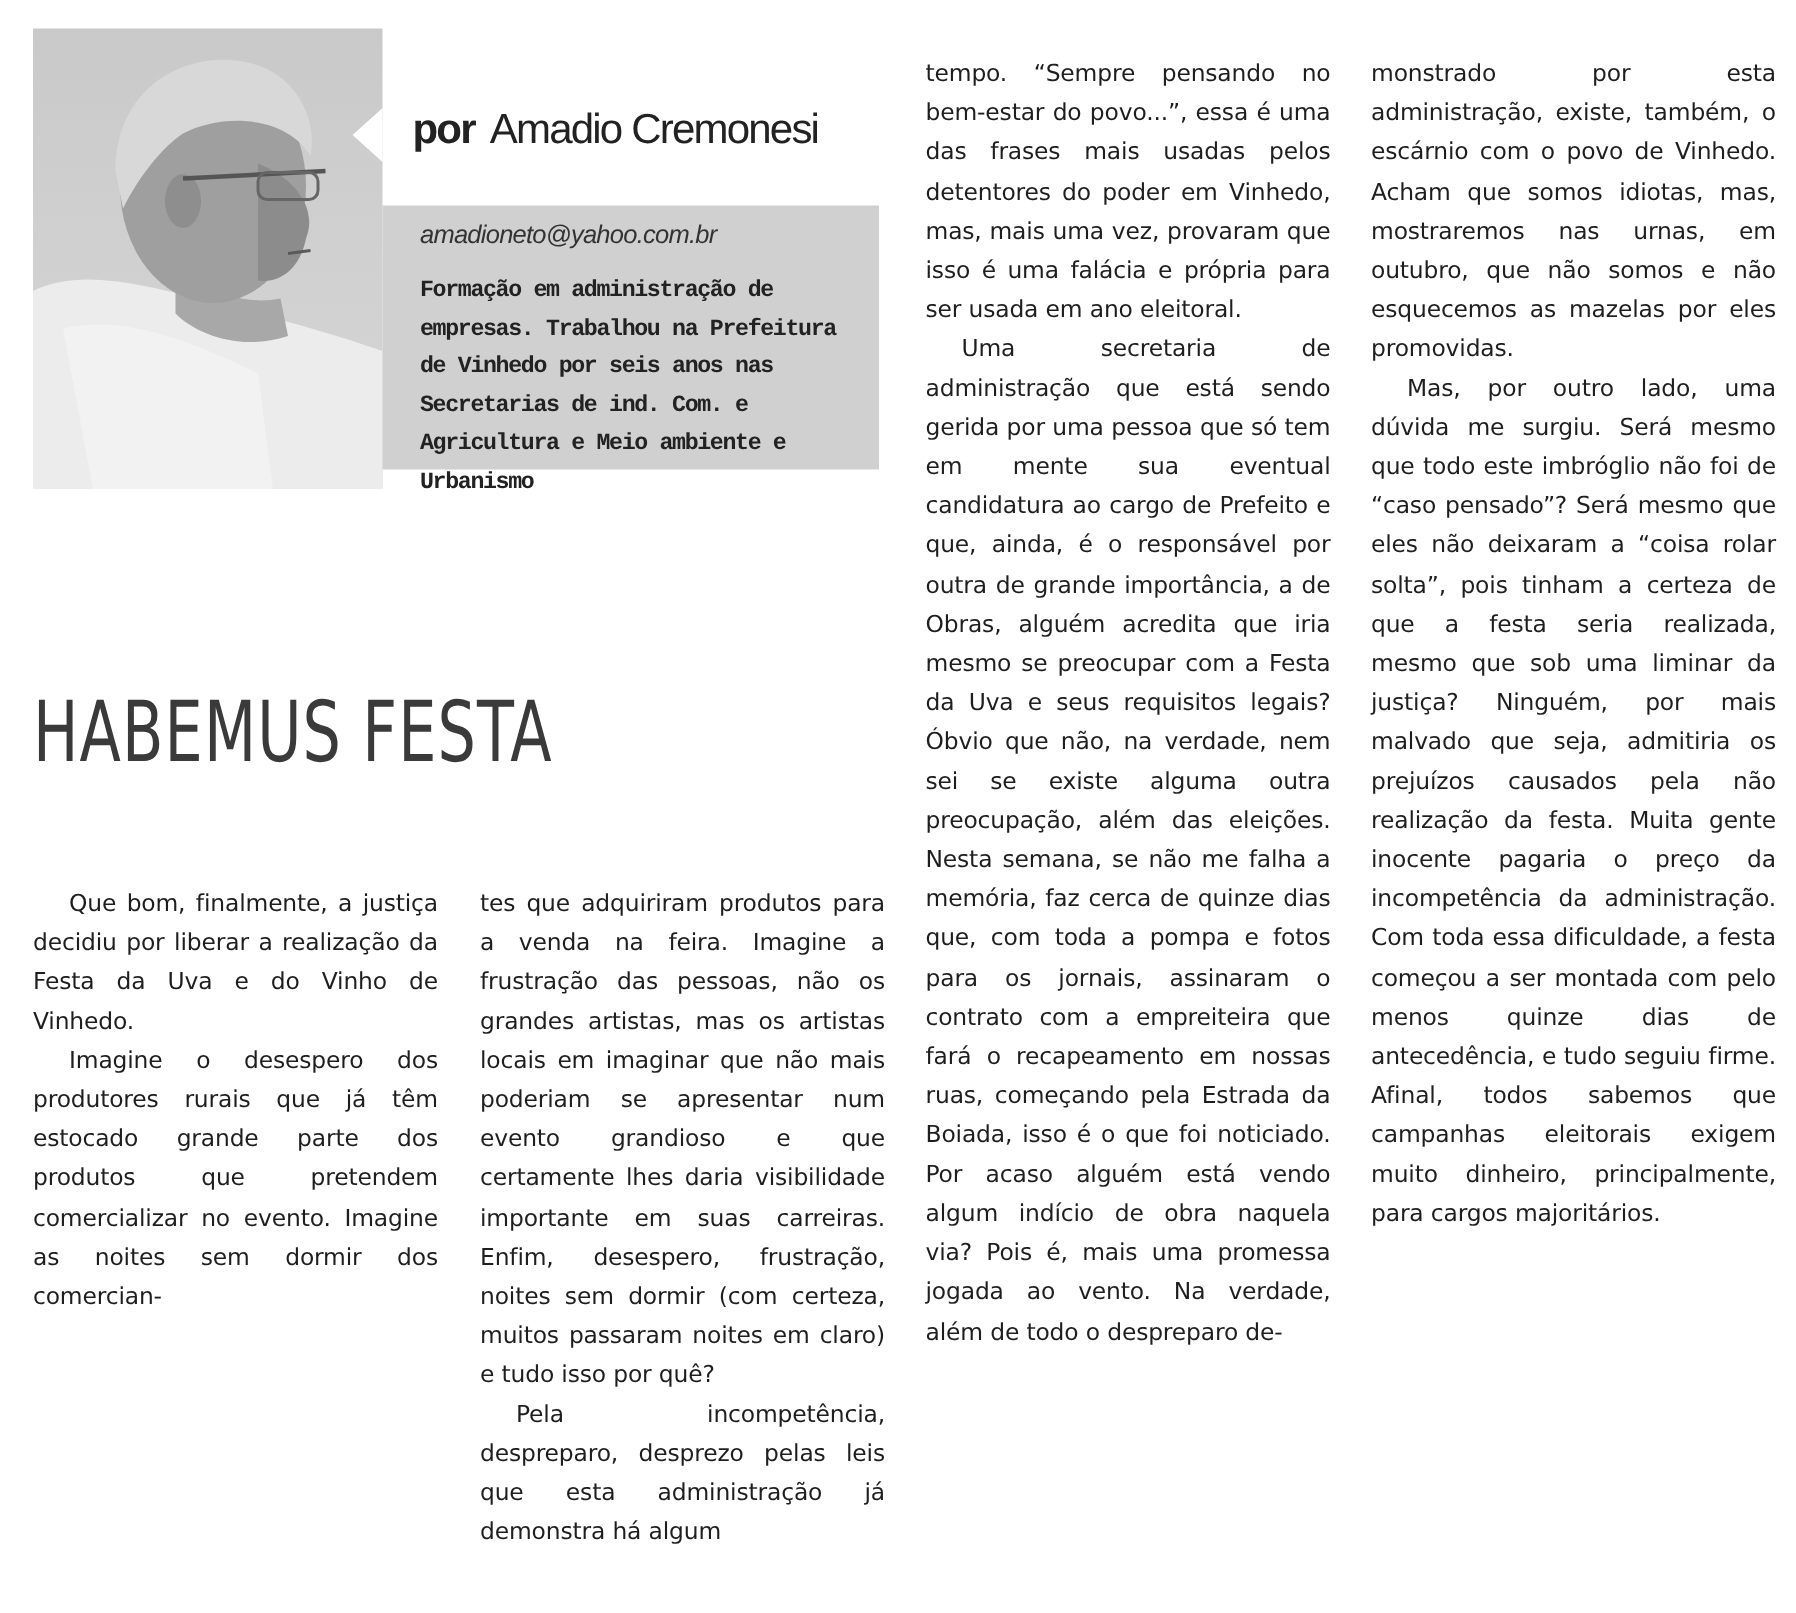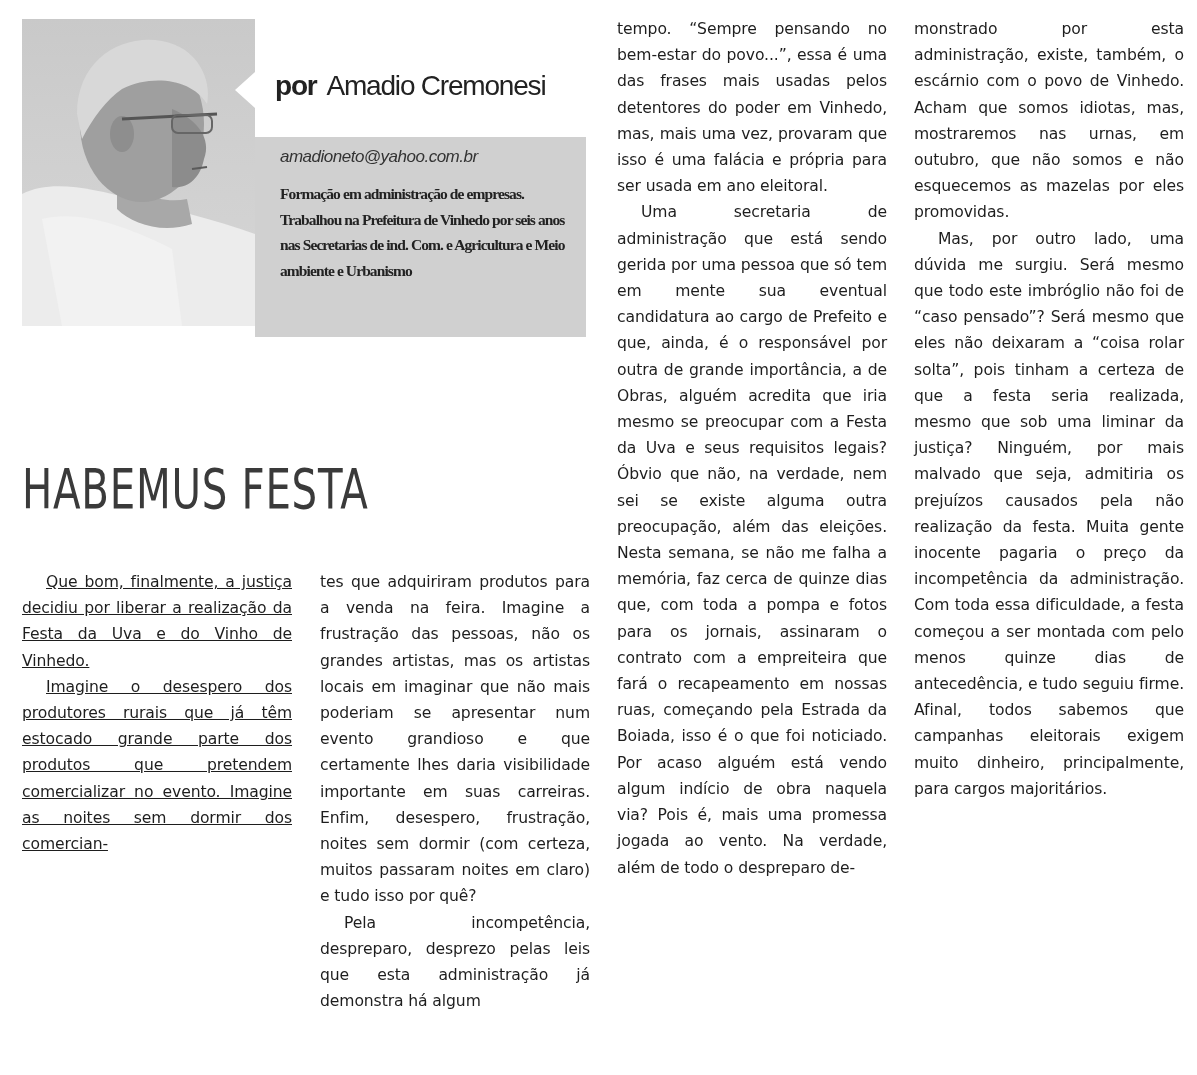--- a/index.html
+++ b/index.html
@@ -18,47 +18,47 @@
       border-top: 18px solid transparent; border-bottom: 18px solid transparent;
       border-right: 20px solid #ffffff;
     }
     .byline {
       position: absolute; left: 275px; top: 70px; white-space: nowrap;
       font-family: "Liberation Sans", sans-serif; font-size: 28px; color: #222;
       letter-spacing: -1.2px;
     }
     .byline .por { font-weight: bold; margin-right: 10px; }
     .bio-box {
-      position: absolute; left: 255px; top: 137px; width: 331px; height: 200px;
+      position: absolute; left: 255px; top: 137px; width: 331px; height: 176px;
       background: #d0d0d0;
     }
     .bio-email {
       position: absolute; left: 25px; top: 10px;
       font-family: "Liberation Sans", sans-serif; font-style: italic;
       font-size: 17px; color: #333; letter-spacing: -0.5px;
     }
     .bio-text {
       position: absolute; left: 25px; top: 44px; width: 300px;
-      font-family: Liberation Serif, serif; font-size: 15.5px;
+      font-family: Liberation Mono, monospace; font-size: 15.5px;
       line-height: 25.5px; color: #222; letter-spacing: -0.9px; font-weight: bold;
     }
     .headline {
       position: absolute; left: 22px; top: 418px;
       font-family: "DejaVu Sans", sans-serif; font-size: 56px; color: #3a3a3a;
       letter-spacing: 1px; transform: scaleX(0.72); transform-origin: left top;
       font-weight: normal; white-space: nowrap;
     }
     .col {
       position: absolute; width: 270px;
       font-family: "DejaVu Sans", sans-serif; font-size: 15.6px; line-height: 26.2px;
-      text-align: justify; color: #1e1e1e; letter-spacing: -0.1px;
+      text-align: justify; color: #1e1e1e; letter-spacing: -0.1px; margin-top: 20px;
     }
     .col p { margin: 0; text-indent: 24px; }
     .col p.cont { text-indent: 0; }
-    .col1 { left: 22px; top: 569px; text-decoration: underline; }
+    .col1 { left: 22px; top: 569px; }
     .col2 { left: 320px; top: 569px; }
     .col3 { left: 617px; top: 16px; }
     .col4 { left: 914px; top: 16px; }
   </style>
 </head>
 <body>
 
 <div class="photo">
   <svg viewBox="0 0 233 307" preserveAspectRatio="none">
 

